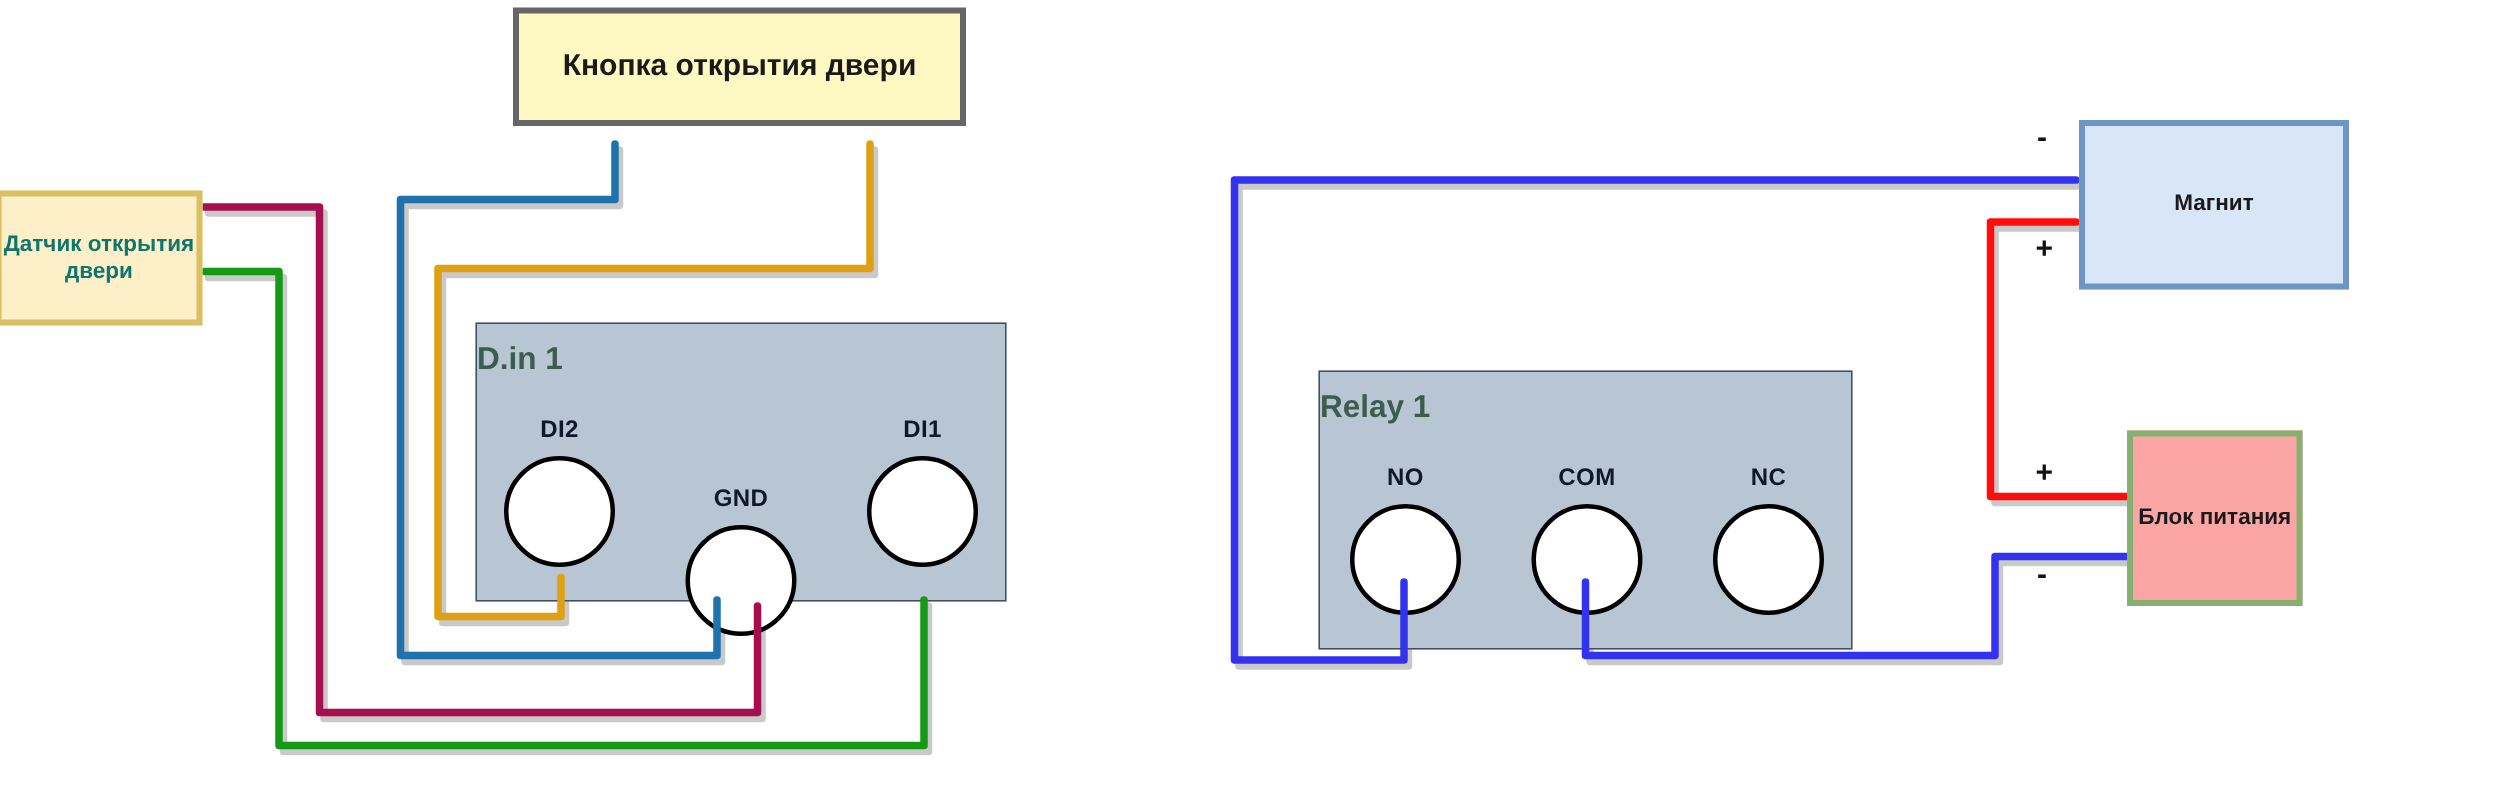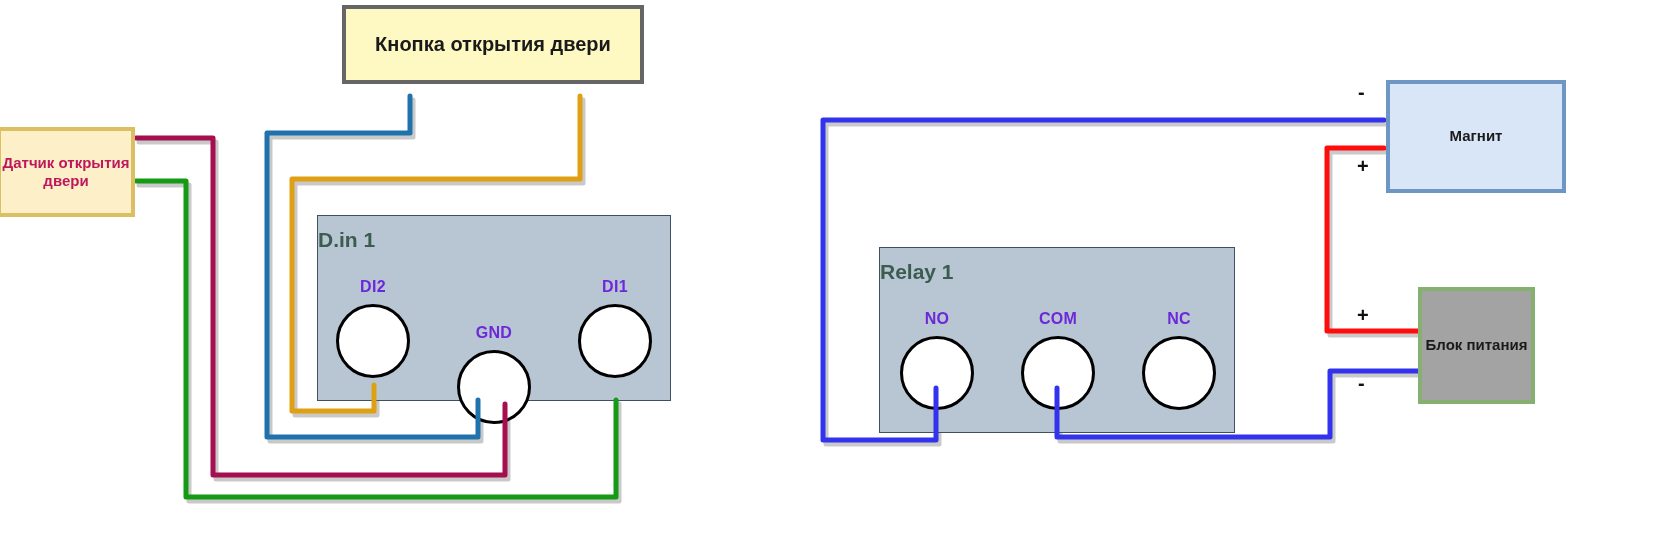--- a/index.html
+++ b/index.html
@@ -9,37 +9,37 @@
 
   .box{position:absolute;box-sizing:border-box;display:flex;align-items:center;justify-content:center;text-align:center;}
   .box span{display:block;line-height:1.22;}
 
   
   #btn-box{left:342px;top:5px;width:302px;height:79px;background:#fef9c3;border:4px solid #666666;}
   #btn-box span{font-size:20px;font-weight:bold;color:#1a1a1a;}
 
   
   #sensor-box{left:-3px;top:127px;width:138px;height:90px;background:#fdf0c9;border:4px solid #dbbf63;}
-  #sensor-box span{font-size:15px;font-weight:bold;color:#be185d;}
+  #sensor-box span{font-size:15px;font-weight:bold;color:#0f766e;}
 
   
   #magnet-box{left:1386px;top:68px;width:180px;height:113px;background:#d9e6f8;border:4px solid #6e96c4;margin-top:12px;}
   #magnet-box span{font-size:15px;font-weight:bold;color:#1a1a1a;}
 
   
-  #psu-box{left:1418px;top:287px;width:117px;height:117px;background:#a3a3a3;border:4px solid #85b070;}
+  #psu-box{left:1418px;top:287px;width:117px;height:117px;background:#fca5a5;border:4px solid #85b070;}
   #psu-box span{font-size:15px;font-weight:bold;color:#1a1a1a;}
 
   
   .tblock{position:absolute;box-sizing:border-box;background:#b7c6d2;border:1px solid #3f5161;}
   #din-block{left:317px;top:215px;width:354px;height:186px;}
   #relay-block{left:879px;top:215px;width:356px;height:186px;margin-top:32px;}
   .tblock-title{position:absolute;left:0;right:0;top:12px;text-align:left;font-size:21px;font-weight:bold;color:#3c5c50;}
   .term{position:absolute;width:86px;text-align:center;}
-  .term-label{font-size:16px;font-weight:bold;color:#6d28d9;letter-spacing:.3px;}
+  .term-label{font-size:16px;font-weight:bold;color:#0f172a;letter-spacing:.3px;}
   .term-circle{width:74px;height:74px;margin:8px auto 0;border-radius:50%;background:#ffffff;border:3px solid #000000;box-sizing:border-box;}
 
   .plabel{position:absolute;font-size:20px;font-weight:bold;color:#111111;line-height:1;}
 </style>
 </head>
 <body>
 
 <div id="stage">
 
   <svg class="layer" aria-hidden="true">

